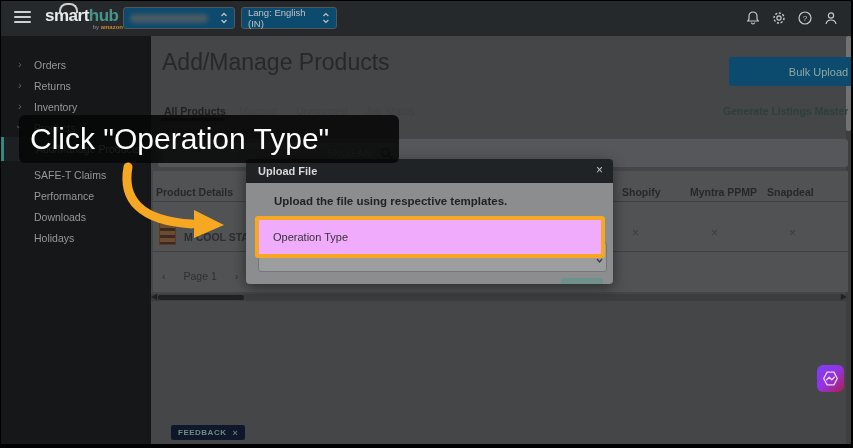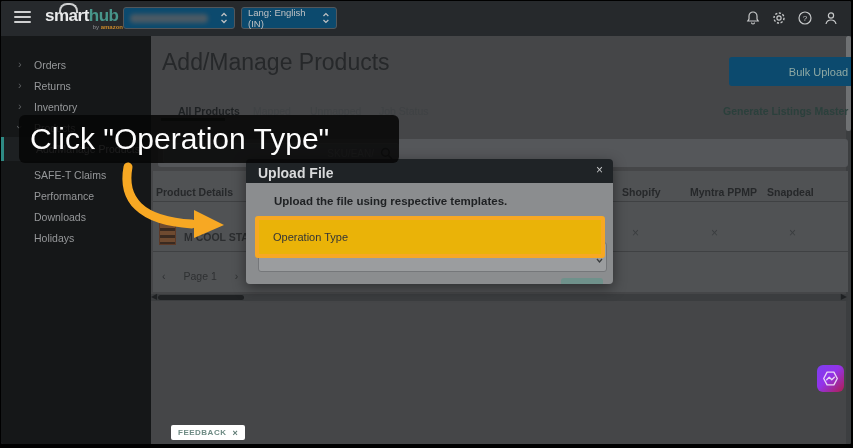--- a/index.html
+++ b/index.html
@@ -40,21 +40,21 @@
   .side-sub.active{border-left:3px solid #2e8a84;background:#1d2022;}
   .side-sub .lbl{left:32px;top:6px;color:#b4b6b8;}
 
   
   #main{left:150px;top:35px;width:700px;height:408px;background:#454648;}
   #vscroll{right:0;top:0;width:5px;height:408px;background:#3c3e40;}
   #vthumb{right:0;top:0;width:5px;height:95px;background:#6f7173;border-radius:2px;}
   #page-title{left:11px;top:13px;font-size:23px;color:#26282a;}
   #bulk-upload{left:578px;top:21px;width:95px;height:29px;background:#0c4a6e;border-radius:3px;
                color:#8fa9a4;font-size:11px;display:flex;align-items:center;justify-content:center;cursor:pointer;padding-left:42px;}
-  .tab{position:absolute;top:69px;font-size:10.5px;color:#3f4244;cursor:pointer;margin-left:14px;}
+  .tab{position:absolute;top:69px;font-size:10.5px;color:#3f4244;cursor:pointer;}
   .tab.active{color:#1d2022;font-weight:bold;}
   #tab-underline{left:10px;top:82px;width:64px;height:3px;background:#17201e;}
   #gen-listings{left:572px;top:69px;font-size:10.5px;font-weight:bold;color:#2b403c;cursor:pointer;}
 
   #search-row{left:7px;top:103px;width:690px;height:28px;background:#55575a;border-radius:3px;}
   #search-input{position:absolute;left:5px;top:4px;width:236px;height:20px;background:#606265;
                 border:1px solid #6b6d70;border-radius:2px;box-sizing:border-box;}
   #search-ph{position:absolute;right:24px;top:4px;font-size:10px;color:#85878a;}
   #search-ic{position:absolute;right:5px;top:3px;width:13px;height:13px;color:#2c2f31;}
 
@@ -64,44 +64,44 @@
   #thumb{position:absolute;left:6px;top:52px;width:15px;height:20px;border:1px solid #5c3a28;
          background:repeating-linear-gradient(180deg,#6e4a30 0 4px,#3a2a20 4px 7px);}
   #prod-name{position:absolute;left:31px;top:60px;font-size:10.5px;font-weight:bold;color:#2b2d2f;}
   .xmark{position:absolute;top:55px;font-size:12px;color:#3a3d3f;}
 
   #hscroll{left:0px;top:258px;width:697px;height:7px;background:#3b3d3f;}
   .scroll-arrow{position:absolute;top:-2px;font-size:8px;color:#1f2123;cursor:pointer;}
   #hthumb{position:absolute;left:7px;top:1px;width:86px;height:5px;background:#1f2123;border-radius:3px;cursor:pointer;}
   #pagination{left:2px;top:234px;font-size:10.5px;color:#2e3032;}
   #pagination span{margin:0 9px;cursor:pointer;}
-  #feedback{left:20px;top:389px;height:15px;background:#ffffff;border-radius:2px;padding:0 7px;
+  #feedback{left:20px;top:389px;height:15px;background:#0f172a;border-radius:2px;padding:0 7px;
             display:inline-flex;align-items:center;gap:6px;font-size:8px;font-weight:bold;
             letter-spacing:.5px;color:#6e8b84;cursor:pointer;}
   #feedback .fx{color:#5d7a73;font-size:9px;}
 
   
   #modal{left:245px;top:158px;width:367px;height:125px;border-radius:4px;overflow:hidden;
          box-shadow:0 4px 14px rgba(0,0,0,.45);}
   #modal-header{position:absolute;left:0;top:0;width:100%;height:24px;background:#1f2326;}
-  #modal-title{position:absolute;left:12px;top:6px;font-size:14px;font-weight:bold;color:#d9dadb;}
+  #modal-title{position:absolute;left:12px;top:6px;font-size:11px;font-weight:bold;color:#d9dadb;}
   #modal-close{position:absolute;right:10px;top:4px;font-size:12px;color:#c6c7c8;cursor:pointer;}
   #modal-body{position:absolute;left:0;top:24px;width:100%;height:101px;background:#8b8d8f;}
   #modal-desc{position:absolute;left:13px;top:12px;font-size:11.5px;font-weight:bold;color:#1f2123;padding-left:15px;}
   #op-select{position:absolute;left:12px;top:59px;width:349px;height:30px;background:#9b9d9f;
              border:1px solid #75777a;border-radius:3px;box-sizing:border-box;cursor:pointer;}
   #op-stepper{position:absolute;right:3px;top:7px;color:#3a3d3f;}
   #modal-upload{position:absolute;left:315px;top:95px;width:42px;height:21px;background:#6f918b;
                 border-radius:3px;color:#bce2da;font-size:10.5px;font-weight:bold;
                 display:flex;align-items:center;justify-content:center;cursor:pointer;}
 
   
   #hl-ring{left:254px;top:215px;width:342px;height:34px;border:4px solid #f7a823;border-radius:3px;
            box-sizing:content-box;z-index:30;}
-  #hl-field{position:absolute;left:0;top:0;width:342px;height:34px;background:#eab308;
+  #hl-field{position:absolute;left:0;top:0;width:342px;height:34px;background:#f0abfc;
             display:flex;align-items:center;}
   #hl-label{margin-left:14px;font-size:11px;color:#333537;}
   #ann-box{left:18px;top:114px;width:380px;height:48px;background:rgba(6,6,6,.87);border-radius:6px;
            z-index:31;display:flex;align-items:center;}
   #ann-text{margin-left:11px;font-size:30px;color:#fdfdfd;white-space:nowrap;}
   #ann-arrow{left:95px;top:160px;width:140px;height:80px;z-index:31;pointer-events:none;}
 
   
   #badge{left:816px;top:364px;width:27px;height:27px;border-radius:6px;cursor:pointer;
          background:linear-gradient(135deg,#7d3ff0 0%,#9333ea 45%,#b01e50 100%);

